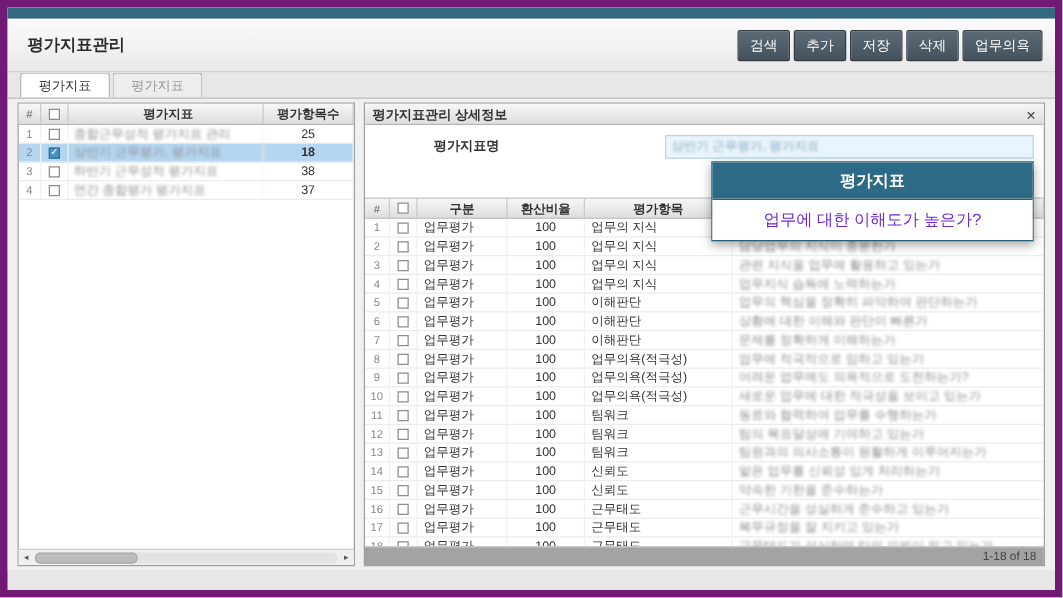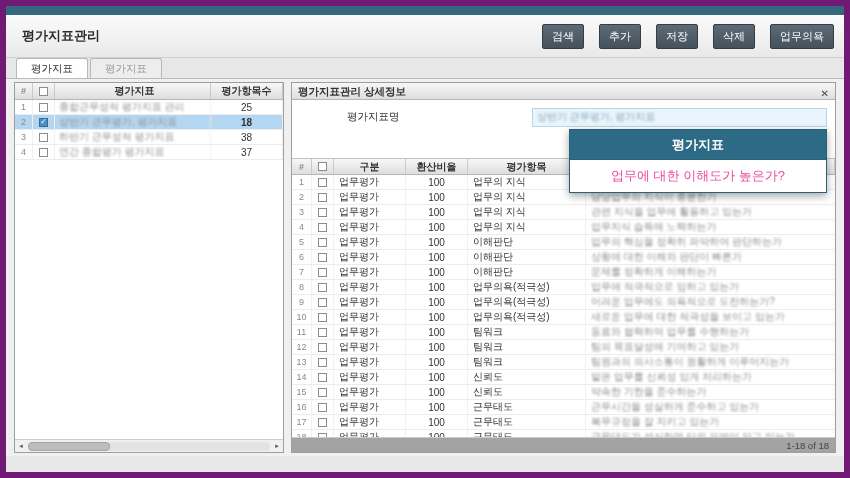--- a/index.html
+++ b/index.html
@@ -2,21 +2,21 @@
 <html><head>
 <meta charset="utf-8">
 <style>
   *{box-sizing:border-box;margin:0;padding:0}
   html,body{width:850px;height:478px}
   body{font-family:"Liberation Sans","DejaVu Sans",sans-serif;background:#cfcfcf;}
   .window{position:relative;width:850px;height:478px;background:#e7e7e7;border:6px solid #701a75;overflow:hidden}
   .topbar{height:9px;background:#34687f}
   .header{height:43px;background:linear-gradient(#fbfbfb,#e9e9e9);border-bottom:1px solid #cfcfcf;display:flex;align-items:center;justify-content:space-between;padding:0 10px}
   .title{font-size:13px;font-weight:bold;color:#2b2b2b;padding-left:6px}
-  .toolbar{display:flex;gap:15px}
+  .toolbar{display:flex;gap:3px}
   .tb{background:linear-gradient(#5b6a76,#45525c);color:#fff;border:1px solid #333d45;border-radius:2px;font-size:11px;padding:4px 9px;font-family:inherit;cursor:pointer}
   .tabs{height:20px;display:flex;align-items:flex-end;padding-left:10px;gap:2px;background:#e7e7e7}
   .tab{font-size:10.5px;padding:3px 14px 2px;border:1px solid #b9b9b9;border-bottom:none;border-radius:3px 3px 0 0;background:#ededed;color:#9a9a9a;cursor:pointer}
   .tab.active{background:#fff;color:#333}
   .main{position:absolute;top:72px;left:0;right:0;bottom:16px;background:#f0f0f0;border-top:1px solid #bbb;padding:3px 8px;display:flex;gap:7px}
   .panel{background:#fff;border:1px solid #9e9e9e;display:flex;flex-direction:column}
   .panel.left{width:270px}
   .panel.right{flex:1}
   .c{display:flex;align-items:center;overflow:hidden;white-space:nowrap}
   
@@ -33,21 +33,21 @@
   .lrow.sel .c-count{font-weight:bold}
   .lt-status{flex:none;height:15px;font-size:10px;color:#333;padding:1px 5px;border-top:1px solid #ccc;background:#f4f4f4}
   .lt-scroll{flex:none;height:13px;background:#f0f0f0;border-top:1px solid #ccc;display:flex;align-items:center}
   .sb-arrow{width:12px;font-size:7px;color:#555;text-align:center;cursor:pointer}
   .sb-track{flex:1;height:9px;margin:0 1px;background:#e3e3e3;border-radius:4px;position:relative}
   .sb-thumb{position:absolute;left:0;top:0;height:9px;width:82px;background:#bdbdbd;border:1px solid #a5a5a5;border-radius:4px;cursor:grab}
   
   .dt-titlebar{flex:none;height:17px;background:linear-gradient(#f7f7f7,#dedede);border-bottom:1px solid #b5b5b5;display:flex;align-items:flex-end;justify-content:space-between;padding:0 6px;font-size:10.5px;font-weight:bold;color:#333}
   .x{font-size:10px;color:#444;cursor:pointer;font-weight:bold}
   .dt-form{flex:none;height:34px;display:flex;align-items:center}
-  .flabel{margin-left:55px;font-size:10.5px;font-weight:normal;color:#333}
+  .flabel{margin-left:55px;font-size:10.5px;font-weight:bold;color:#333}
   .finput{margin-left:auto;margin-right:8px;width:295px;height:19px;background:#e9f5fc;border:1px solid #b9d6e6;font-size:10px;display:flex;align-items:center;padding:0 4px}
   .dt-btns{flex:none;height:24px;display:flex;justify-content:flex-end;align-items:center;gap:4px;padding-right:8px}
   .db{background:linear-gradient(#fefefe,#e2e2e2);border:1px solid #999;border-radius:2px;font-size:10px;padding:3px 8px;color:#333;font-family:inherit;cursor:pointer}
   .dt-thead{border-top:1px solid #c2c2c2}
   .r-num{width:20px;justify-content:center;color:#888;font-size:9px}
   .r-cb{width:22px;justify-content:center}
   .r-gubun{width:72px;padding-left:5px}
   .r-ratio{width:62px;justify-content:center}
   .r-item{width:118px;padding-left:5px}
   .r-desc{flex:1;padding-left:5px}
@@ -57,21 +57,21 @@
   .rrow .c{border-right:1px solid #f1f1f1}
   .dt-footer{flex:none;height:15px;border-top:1px solid #ccc;background:#a3a3a3;font-size:9.5px;color:#444;display:flex;justify-content:flex-end;align-items:center;padding-right:6px}
   
   .cb{width:9px;height:9px;border:1px solid #8c8c8c;background:#fff;display:inline-flex;align-items:center;justify-content:center;font-size:8px;line-height:1;color:#fff;cursor:pointer}
   .cb.on{background:#4a90c4;border-color:#2e6da0}
   .blur{color:#8f8f8f;filter:blur(1.3px)}
   .finput .blur{color:#86a8bd}
   
   .tooltip{position:absolute;left:563px;top:123px;width:258px;z-index:10;border:1px solid #27607a;box-shadow:0 3px 8px rgba(0,0,0,0.35)}
   .tooltip-header{height:29px;background:#2d6a85;color:#fff;font-size:13px;font-weight:bold;display:flex;align-items:center;justify-content:center}
-  .tooltip-body{height:33px;background:#fff;color:#ec4899;font-size:13px;display:flex;align-items:center;justify-content:center;border-top:1px solid #27607a}
+  .tooltip-body{height:33px;background:#fff;color:#6d28d9;font-size:13px;display:flex;align-items:center;justify-content:center;border-top:1px solid #27607a}
 </style>
 </head>
 <body>
 
 <div class="window">
   <div class="topbar"></div>
 
   <div class="header">
     <div class="title">평가지표관리</div>
     <div class="toolbar">

